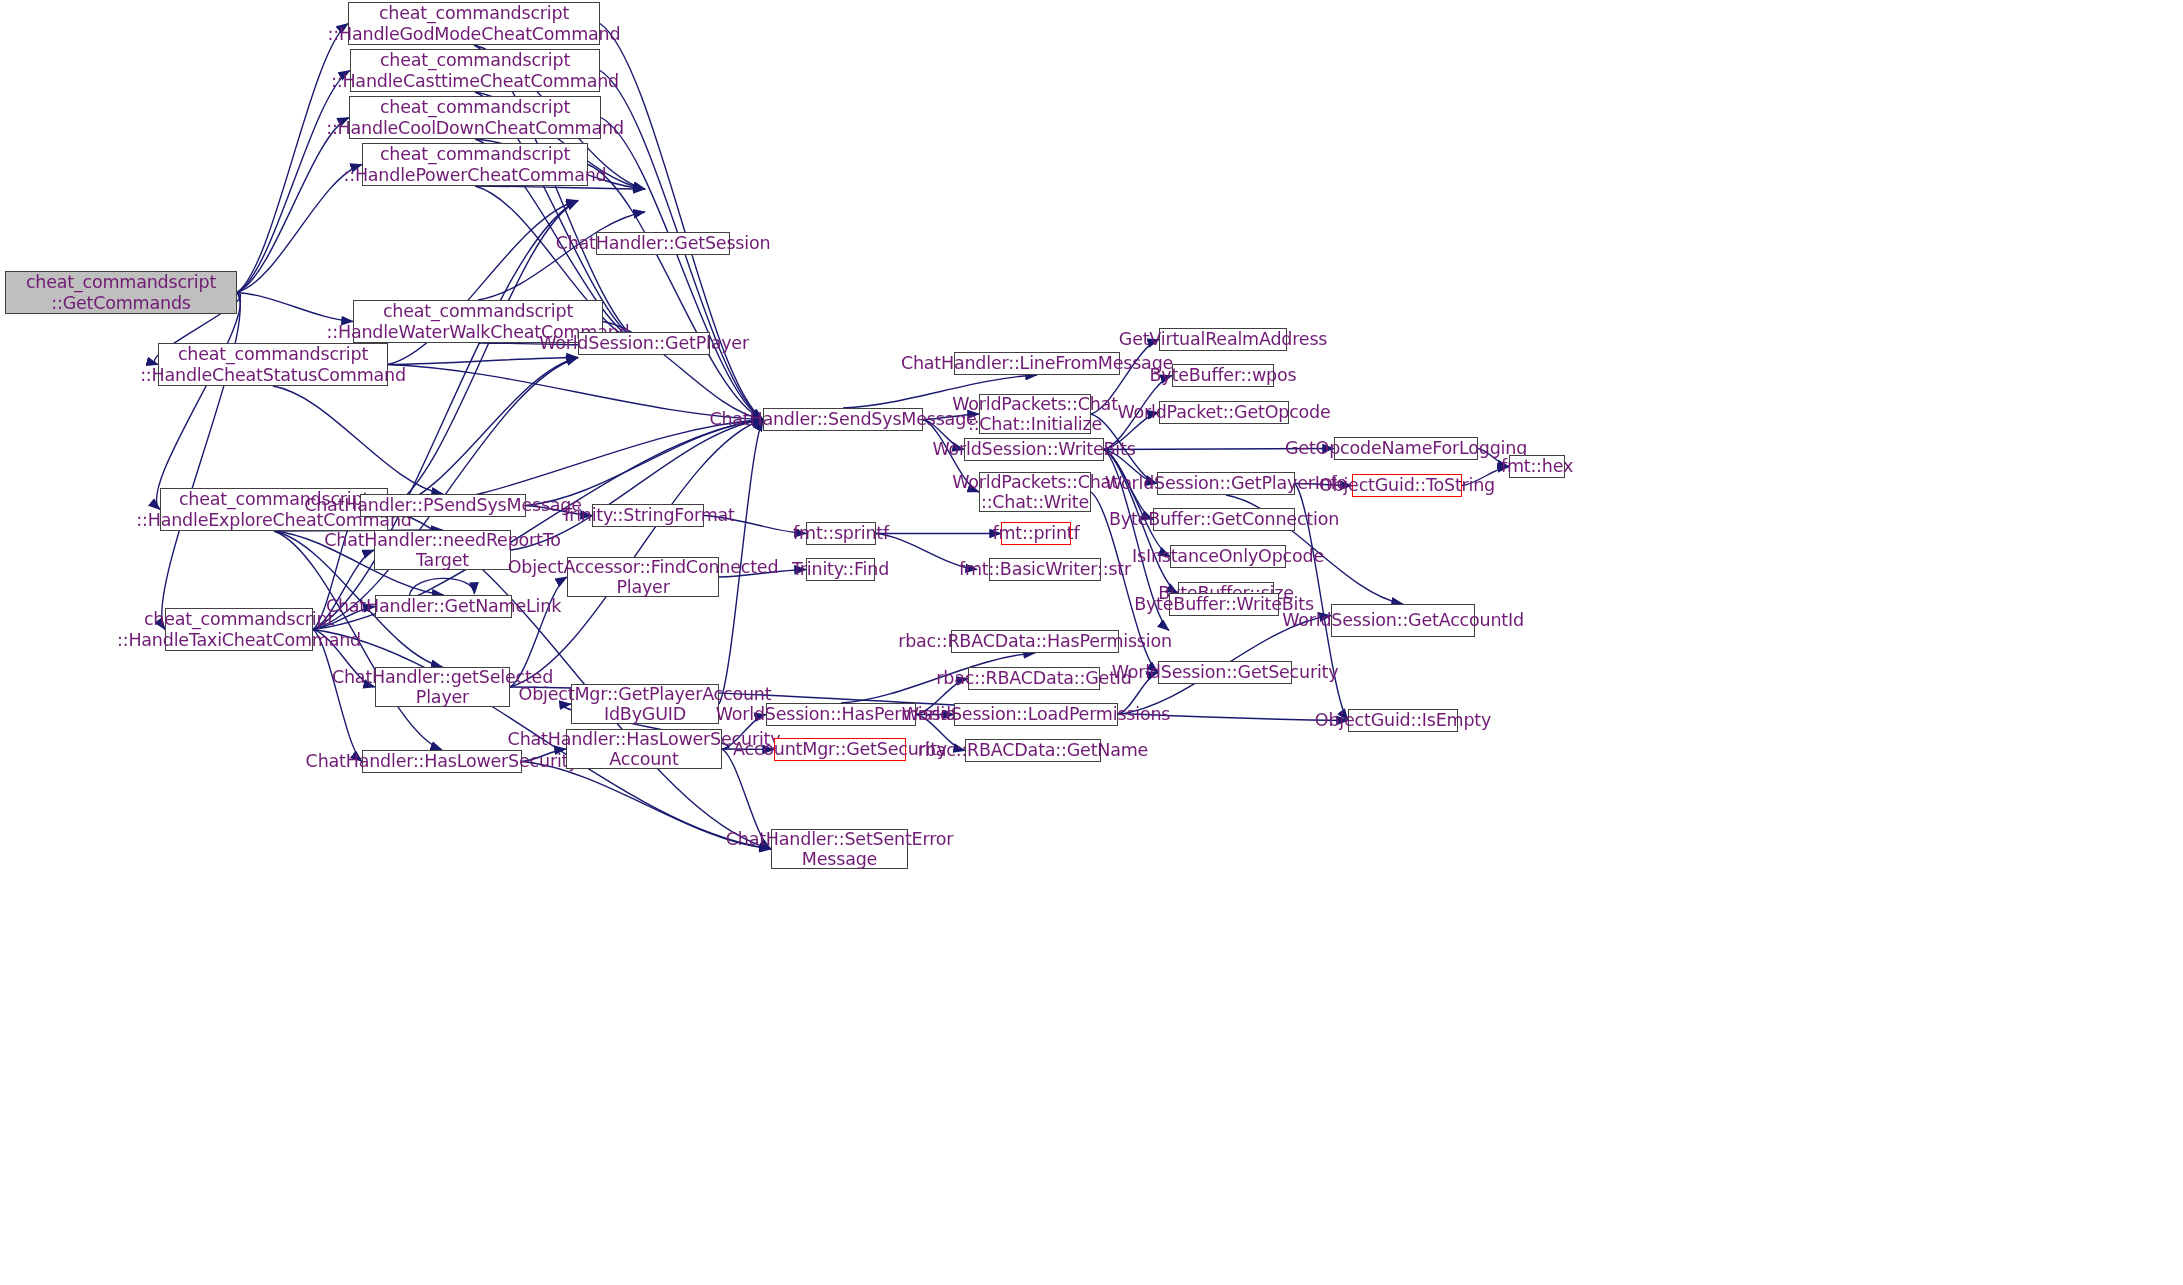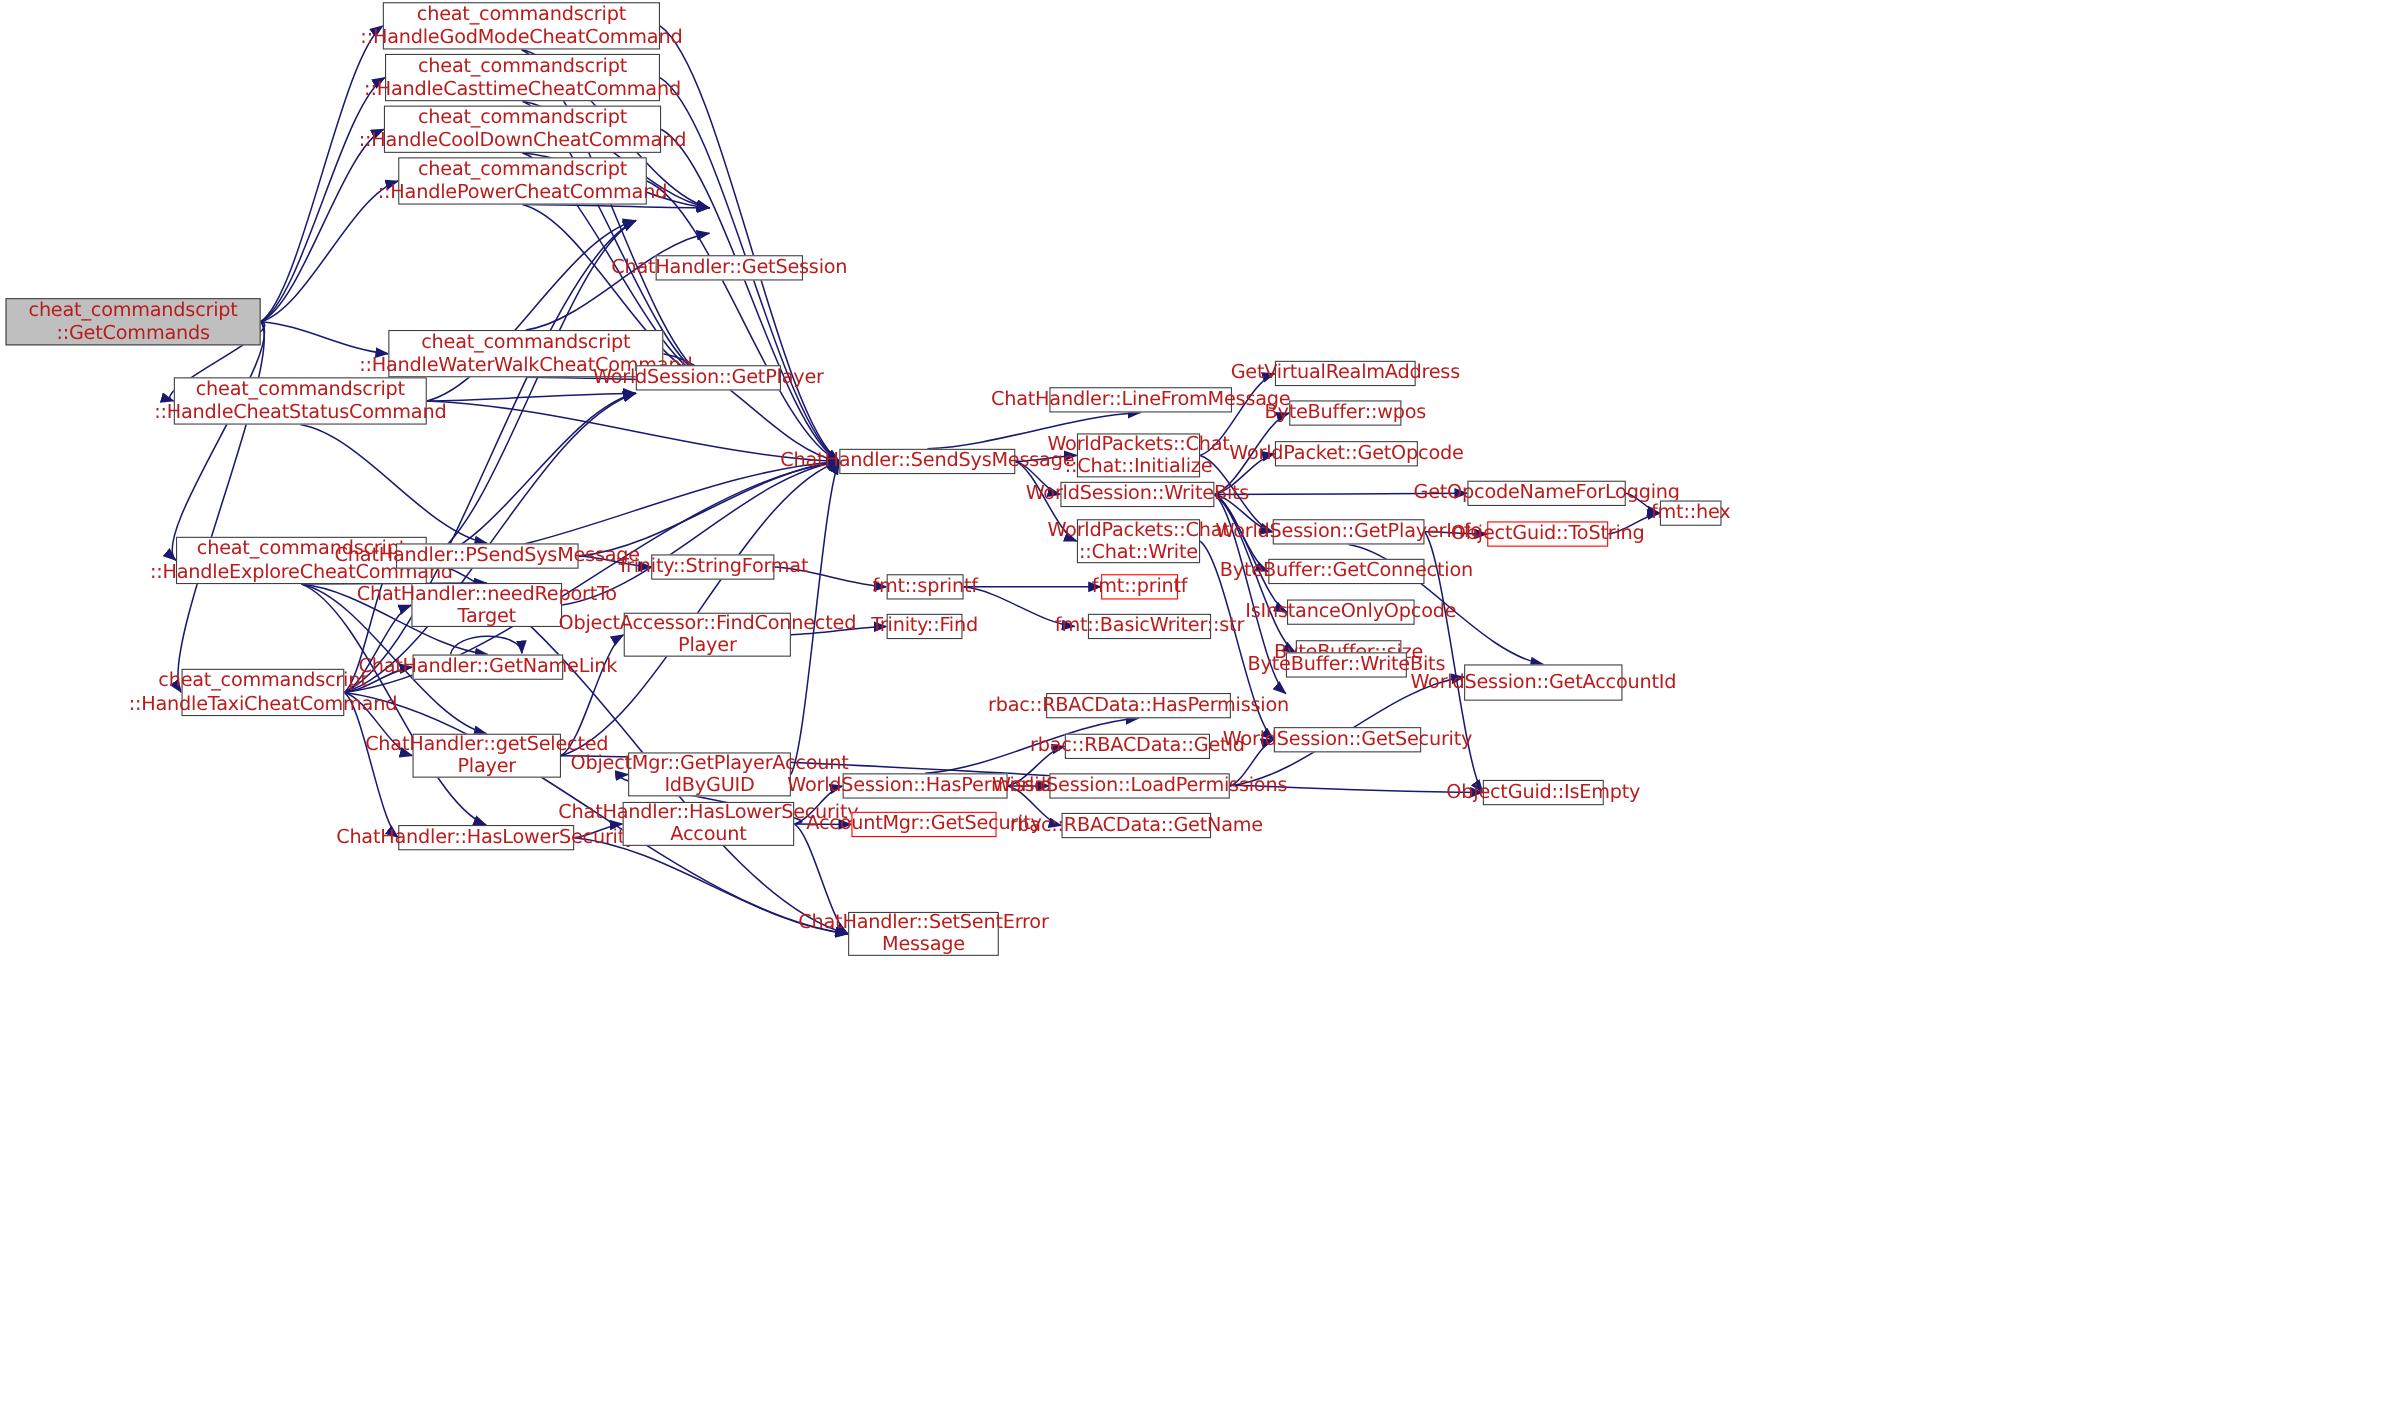--- a/index.html
+++ b/index.html
@@ -25,21 +25,21 @@
   }
   .node {
     position: absolute;
     box-sizing: border-box;
     display: flex;
     align-items: center;
     justify-content: center;
     text-align: center;
     background: #ffffff;
     border: 1px solid #404040;
-    color: #b91c1c;
+    color: #701a75;
     font-size: 17.5px;
     line-height: 1.16;
     letter-spacing: -0.2px;
     padding: 1px 3px;
     white-space: pre-line;
     z-index: 5;
   }
   .node.root {
     background: #bfbfbf;
     border: 1px solid #404040;

